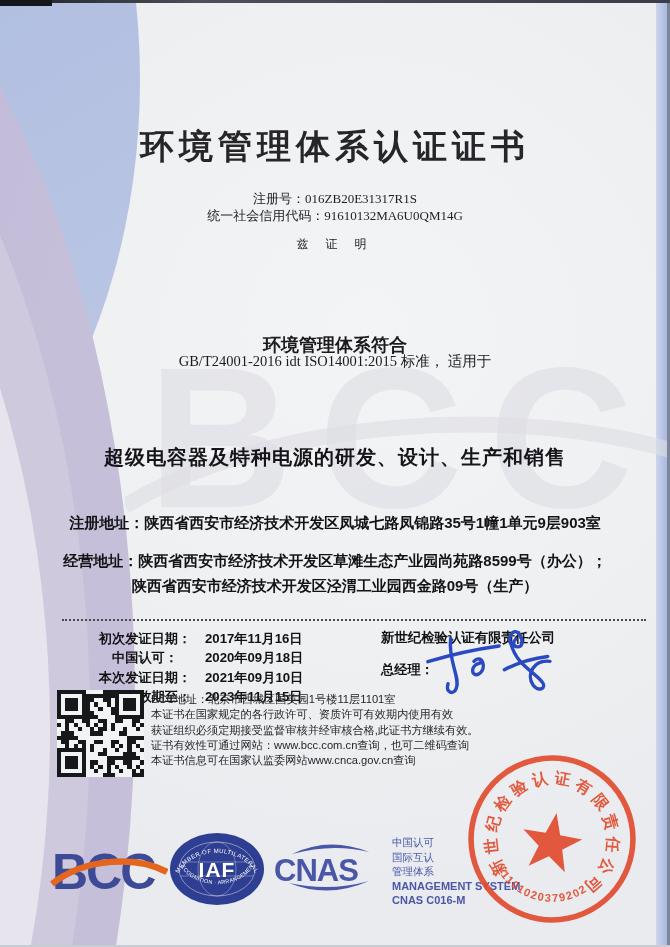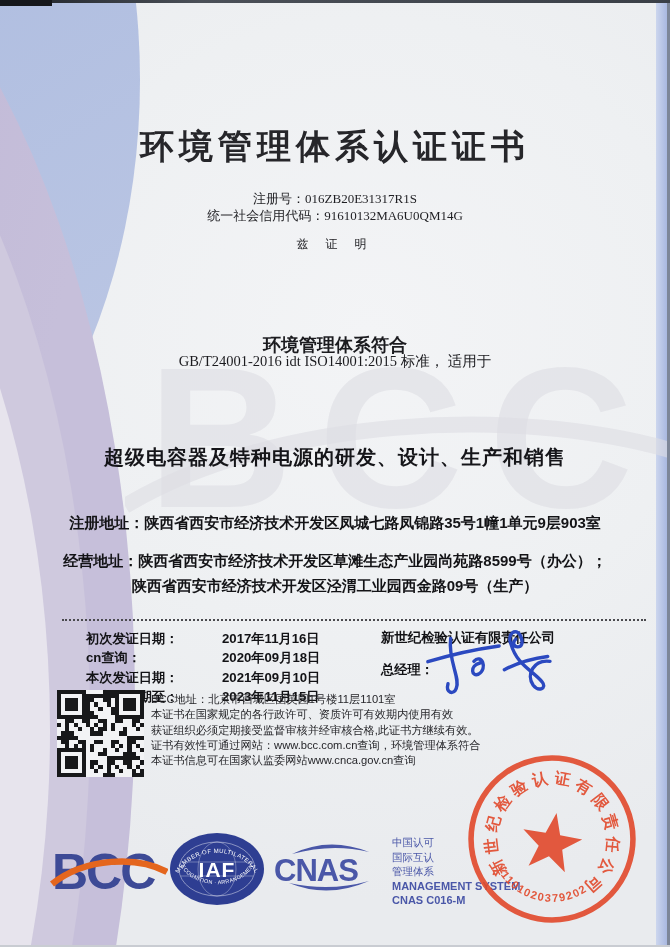--- a/index.html
+++ b/index.html
@@ -44,22 +44,22 @@
   .sysline{top:333px;font-size:18px;font-weight:700;color:#1b1b1f;}
   .stdline{top:352px;font-size:14.5px;color:#1b1b1f;}
   .scope{top:444px;font-size:20px;font-weight:700;letter-spacing:1px;color:#151519;}
   .addr{position:absolute;left:49px;top:498px;width:572px;text-align:center;z-index:2;
     font-size:15px;font-weight:600;line-height:25.5px;color:#131316;}
   .addr p{margin:12px;}
   .dotline{position:absolute;left:62px;top:619px;width:584px;border-top:2px dotted #4a4a4e;z-index:2;}
   
   .dates{position:absolute;left:86px;top:630px;z-index:2;}
   .drow{height:19.4px;font-size:13.2px;font-weight:600;color:#121215;white-space:nowrap;}
-  .dlab{display:inline-block;width:118px;text-align:left;}
-  .dval{margin-left:18px;}
+  .dlab{display:inline-block;width:118px;text-align:center;}
+  .dval{margin-left:1px;}
   
   .issuer-co{position:absolute;left:381px;top:629px;font-size:13.4px;font-weight:600;color:#121215;z-index:2;}
   .issuer-role{position:absolute;left:381px;top:649px;font-size:13.2px;font-weight:600;color:#121215;z-index:2;margin-top:12px;}
   .sig{position:absolute;left:422px;top:624px;z-index:3;transform:rotate(-3deg);}
   
   .qr{position:absolute;left:57px;top:690px;width:87px;height:87px;z-index:2;}
   .notes{position:absolute;left:151px;top:692px;width:340px;z-index:2;
     font-size:11.2px;line-height:15.3px;font-weight:500;color:#26262a;}
   
   .stamp{position:absolute;left:466px;top:753px;z-index:3;opacity:.9;transform:rotate(10deg);}
@@ -105,21 +105,21 @@
 
   <div class="addr">
     <p><span>注册地址：</span><span>陕西省西安市经济技术开发区凤城七路凤锦路35号1幢1单元9层903室</span></p>
     <p><span>经营地址：</span><span>陕西省西安市经济技术开发区草滩生态产业园尚苑路8599号（办公）；陕西省西安市经济技术开发区泾渭工业园西金路09号（生产）</span></p>
   </div>
 
   <div class="dotline"></div>
 
   <div class="dates">
     <div class="drow"><span class="dlab">初次发证日期：</span><span class="dval">2017年11月16日</span></div>
-    <div class="drow"><span class="dlab">cn查询：</span><span class="dval">2020年09月18日</span></div>
+    <div class="drow"><span class="dlab">中国认可：</span><span class="dval">2020年09月18日</span></div>
     <div class="drow"><span class="dlab">本次发证日期：</span><span class="dval">2021年09月10日</span></div>
     <div class="drow"><span class="dlab">证书有效期至：</span><span class="dval">2023年11月15日</span></div>
   </div>
 
   <div class="issuer-co">新世纪检验认证有限责任公司</div>
   <div class="issuer-role">总经理：</div>
   <svg class="sig" width="155" height="78" viewBox="0 0 155 78">
     <g fill="none" stroke="#2b49c0" stroke-width="3.4" stroke-linecap="round">
       <path d="M6,34 C30,28 55,24 78,22"></path>
       <path d="M30,12 C26,34 38,52 33,62 C30,69 22,66 25,57"></path>
@@ -268,21 +268,21 @@
       <rect x="15" y="1" width="5" height="5" fill="#f2f3f5"></rect>
       <rect x="16" y="2" width="3" height="3" fill="#17181a"></rect>
       <rect x="0" y="14" width="7" height="7" fill="#17181a"></rect>
       <rect x="1" y="15" width="5" height="5" fill="#f2f3f5"></rect>
       <rect x="2" y="16" width="3" height="3" fill="#17181a"></rect>
     </svg>
   <div class="notes">
     <div>BCC地址：北京市西城区国英园1号楼11层1101室</div>
     <div>本证书在国家规定的各行政许可、资质许可有效期内使用有效</div>
     <div>获证组织必须定期接受监督审核并经审核合格,此证书方继续有效。</div>
-    <div>证书有效性可通过网站：www.bcc.com.cn查询，环境管理体系符合</div>
+    <div>证书有效性可通过网站：www.bcc.com.cn查询，也可二维码查询</div>
     <div>本证书信息可在国家认监委网站www.cnca.gov.cn查询</div>
   </div>
 
   <svg class="stamp" width="172" height="172" viewBox="0 0 170 170">
     <circle cx="85" cy="85" r="80" fill="none" stroke="#e2492b" stroke-width="5.5"></circle>
     <polygon fill="#e2492b" points="85,59 92.3,80 114.5,80.4 96.8,93.8 103.2,115.1 85,102.4 66.8,115.1 73.2,93.8 55.5,80.4 77.7,80"></polygon>
     <g font-family="Liberation Sans, DejaVu Sans, sans-serif" font-weight="bold">
         <text x="85" y="30" text-anchor="middle" font-size="15.5" fill="#e2492b" transform="rotate(-128 85 85)">新</text>
         <text x="85" y="30" text-anchor="middle" font-size="15.5" fill="#e2492b" transform="rotate(-106.66666666666667 85 85)">世</text>
         <text x="85" y="30" text-anchor="middle" font-size="15.5" fill="#e2492b" transform="rotate(-85.33333333333334 85 85)">纪</text>

